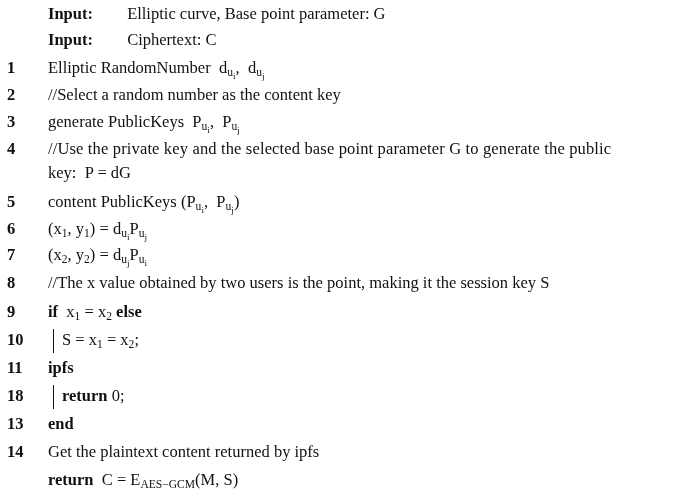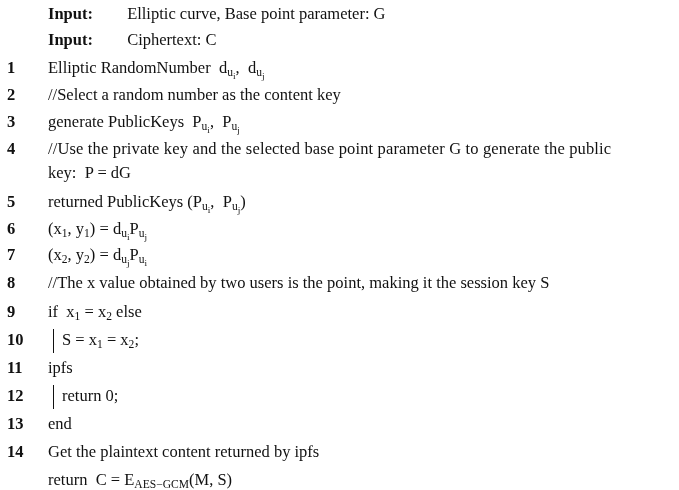--- a/index.html
+++ b/index.html
@@ -2,21 +2,21 @@
 <html><head>
   <meta charset="utf-8">
   <style>
     html, body { margin:0; padding:0; background:#ffffff; }
     body { width:679px; height:490px; position:relative; overflow:hidden;
            font-family:"Liberation Serif","DejaVu Serif",serif; color:#111; font-size:16.5px; }
     .line { position:absolute; left:0; height:26px; line-height:26px; white-space:nowrap; }
     .num { position:absolute; left:7px; width:24px; font-weight:bold; text-align:left; }
     .body { position:absolute; left:48px; }
     .hdr-label { font-weight:bold; display:inline-block; width:75px; }
-    .b { font-weight:normal; }
+    .b { font-weight:bold; }
     .m { }
     sub { font-size:0.7em; vertical-align:-0.3em; line-height:0; }
     sub sub { font-size:0.8em; }
     .bar { display:inline-block; width:1px; height:24px; background:#111; vertical-align:middle; margin-left:5px; margin-right:8px; }
   </style>
 </head>
 <body>
 
 <div>
 
@@ -53,21 +53,21 @@
     <span class="num">4</span>
     <span class="body" style="letter-spacing:0.15px">//Use the private key and the selected base point parameter G to generate the public</span>
   </div>
 
   <div class="line" style="top:160px">
     <span class="body"><span>key:</span>&nbsp; <span class="m">P</span> = <span class="m">dG</span></span>
   </div>
 
   <div class="line" style="top:189px">
     <span class="num">5</span>
-    <span class="body"><span>returned PublicKeys</span> (<span class="m">P<sub>u<sub>i</sub></sub></span>,&nbsp; <span class="m">P<sub>u<sub>j</sub></sub></span>)</span>
+    <span class="body"><span>content PublicKeys</span> (<span class="m">P<sub>u<sub>i</sub></sub></span>,&nbsp; <span class="m">P<sub>u<sub>j</sub></sub></span>)</span>
   </div>
 
   <div class="line" style="top:216px">
     <span class="num">6</span>
     <span class="body">(<span class="m">x</span><sub>1</sub>, <span class="m">y</span><sub>1</sub>) = <span class="m">d<sub>u<sub>i</sub></sub>P<sub>u<sub>j</sub></sub></span></span>
   </div>
 
   <div class="line" style="top:242px">
     <span class="num">7</span>
     <span class="body">(<span class="m">x</span><sub>2</sub>, <span class="m">y</span><sub>2</sub>) = <span class="m">d<sub>u<sub>j</sub></sub>P<sub>u<sub>i</sub></sub></span></span>
@@ -87,21 +87,21 @@
     <span class="num">10</span>
     <span class="body"><span class="bar"></span><span class="m">S</span> = <span class="m">x</span><sub>1</sub> = <span class="m">x</span><sub>2</sub>;</span>
   </div>
 
   <div class="line" style="top:355px">
     <span class="num">11</span>
     <span class="body b">ipfs</span>
   </div>
 
   <div class="line" style="top:383px">
-    <span class="num">12</span>
+    <span class="num">18</span>
     <span class="body"><span class="bar"></span><span class="b">return</span> <span>0;</span></span>
   </div>
 
   <div class="line" style="top:411px">
     <span class="num">13</span>
     <span class="body b">end</span>
   </div>
 
   <div class="line" style="top:439px">
     <span class="num">14</span>

